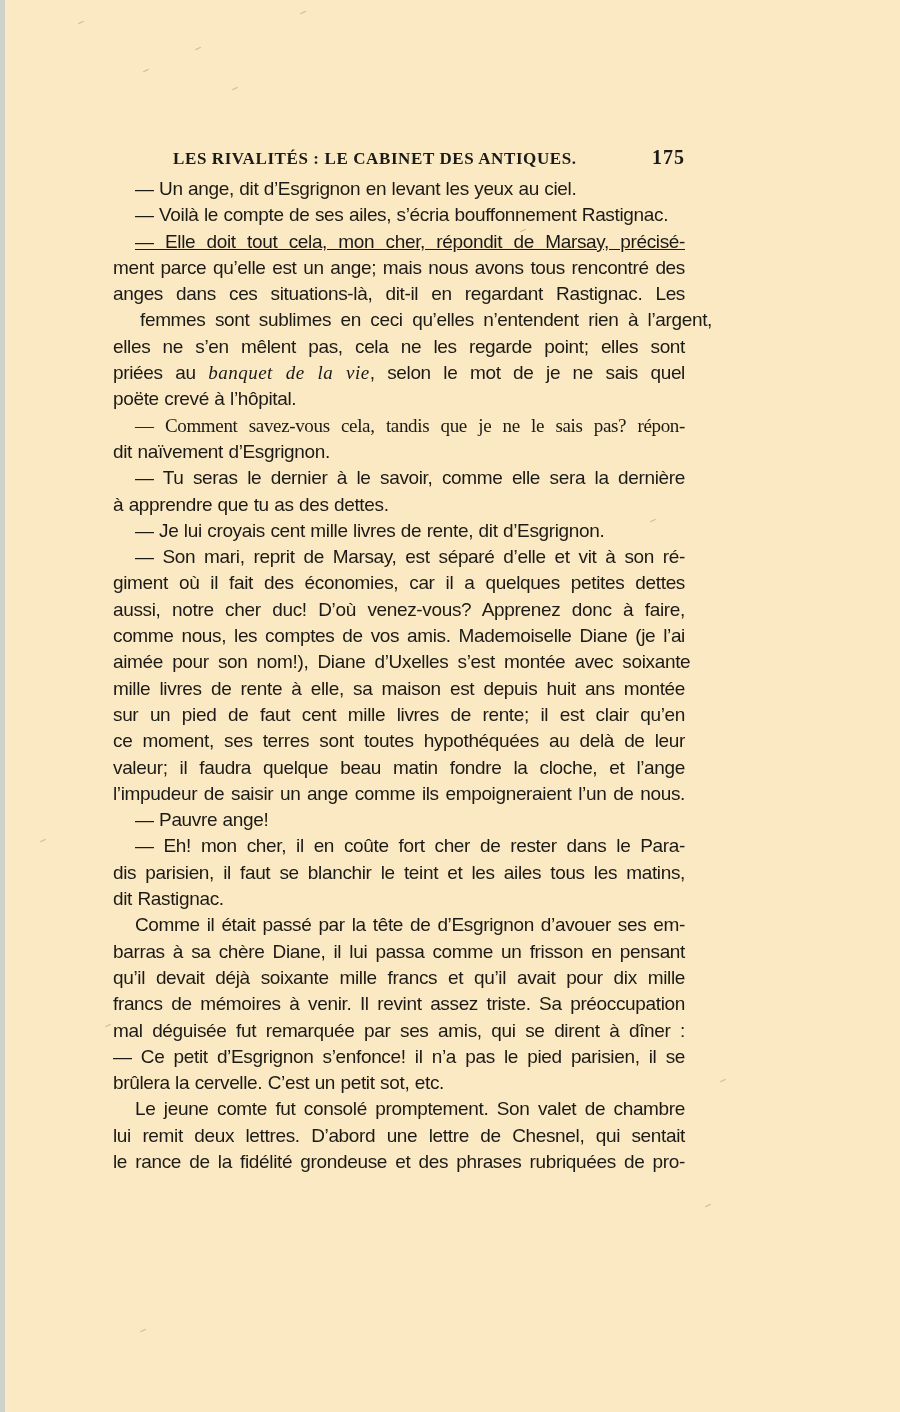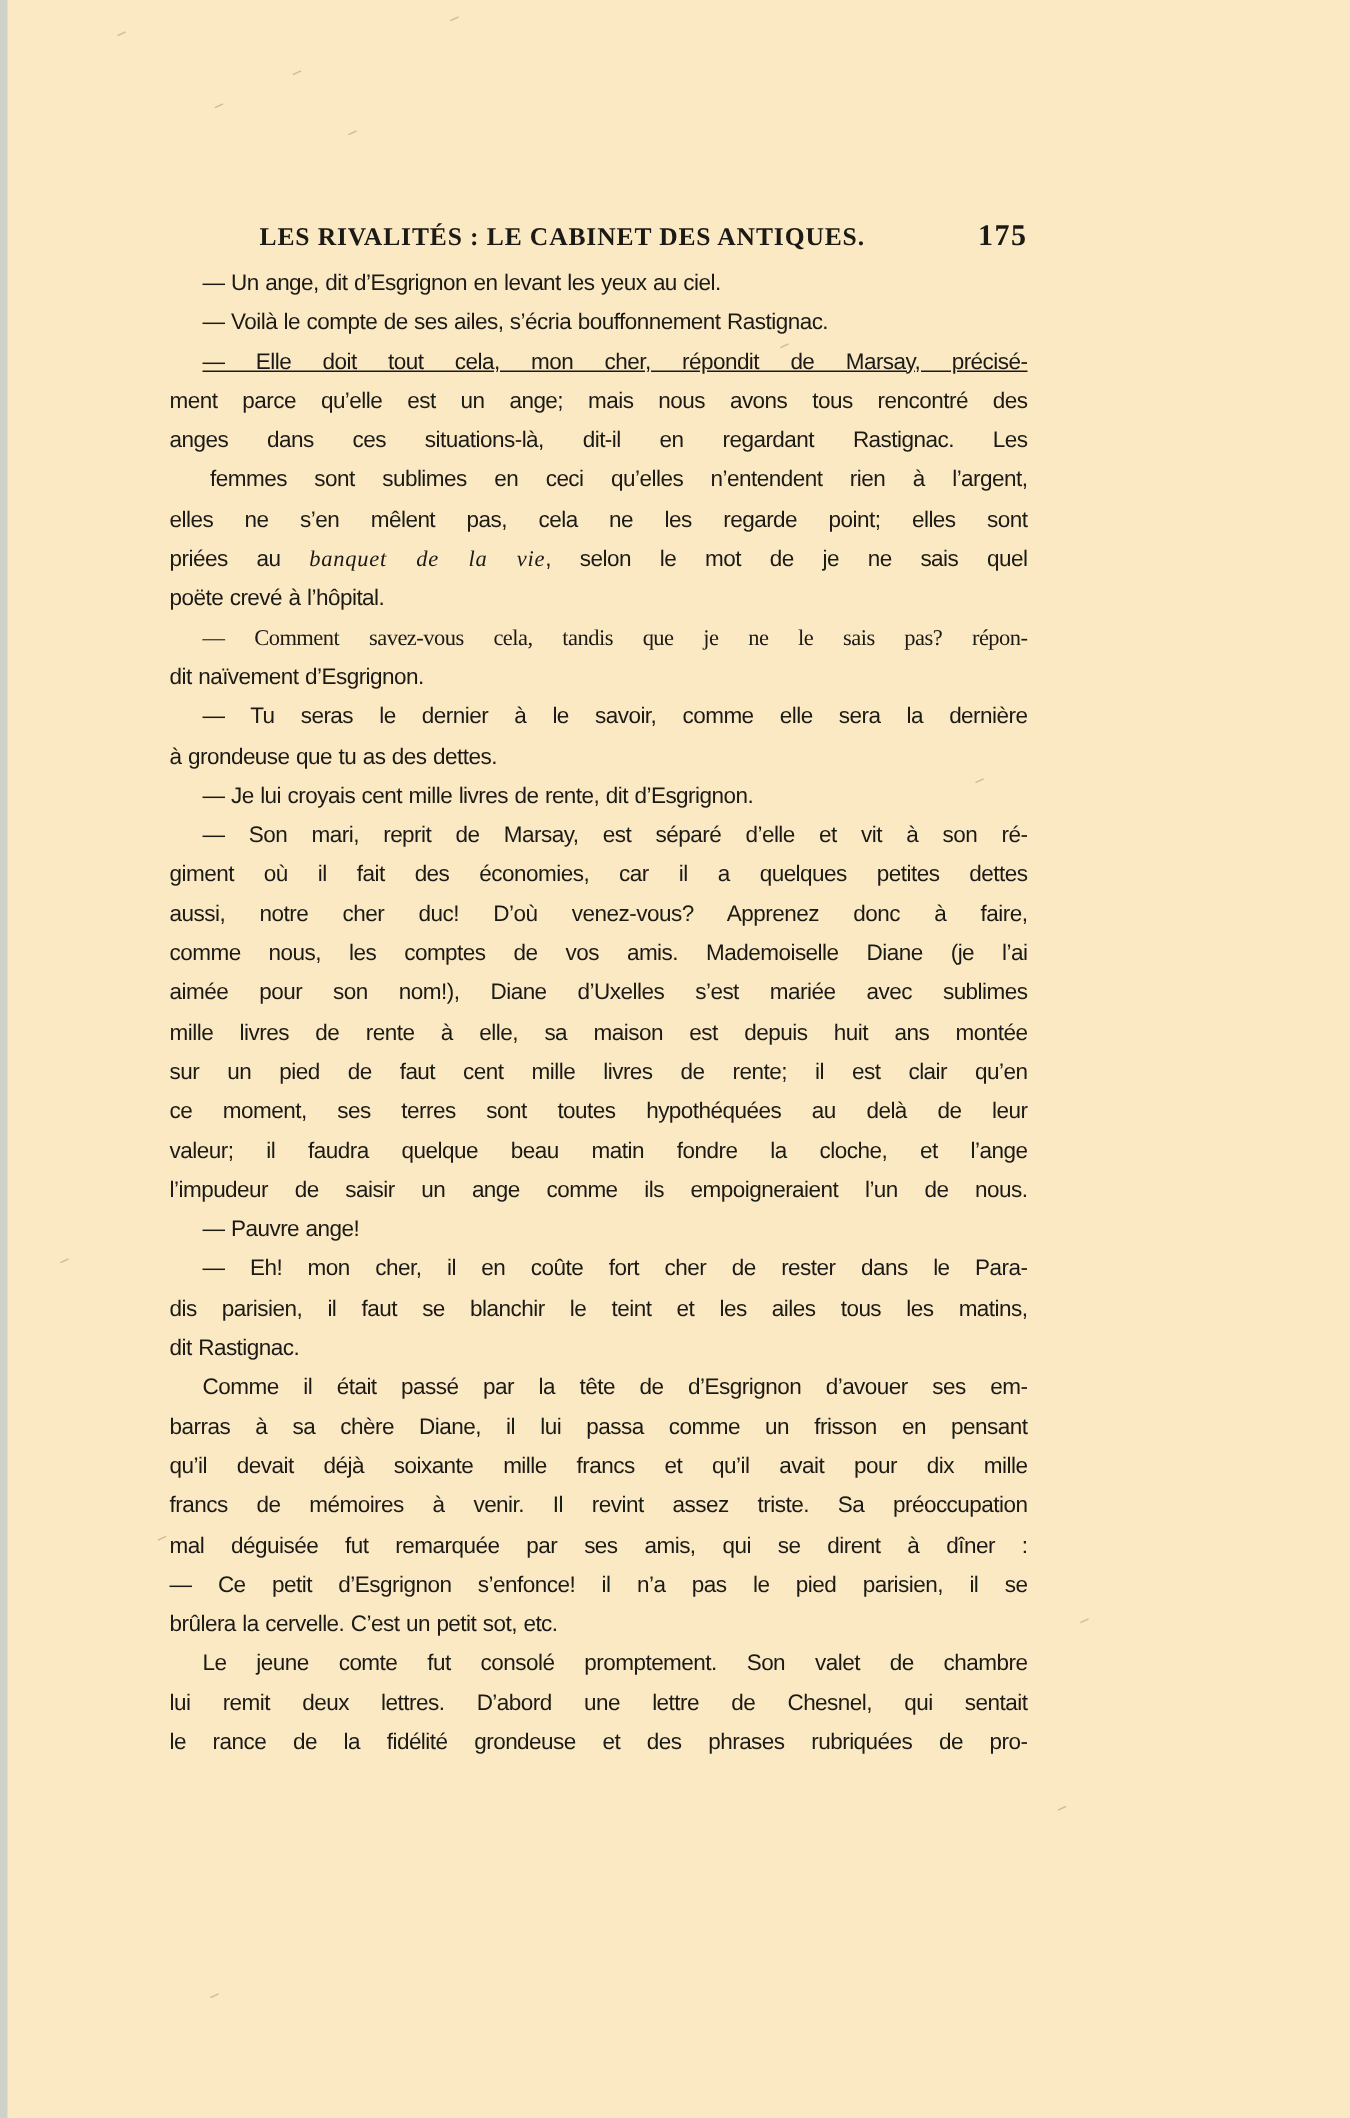--- a/index.html
+++ b/index.html
@@ -21,21 +21,21 @@
       display: flex; justify-content: space-between; align-items: baseline;
       height: 30px;
       padding-left: 60px;
       font-size: 17px; font-weight: bold; letter-spacing: 0.6px;
       font-variant: small-caps;
       text-transform: uppercase;
     }
     .running-head .folio { font-size: 20px; font-weight: bold; letter-spacing: 1px; font-variant: normal; text-align: right; }
     .body-text {
       font-family: "Liberation Sans Narrow", "Liberation Sans", sans-serif;
-      font-size: 15px;
+      font-size: 19px;
       line-height: 26.3px;
       text-align: justify;
       letter-spacing: -0.35px;
       word-spacing: 0.5px;
     }
     .body-text .ln { display: block; white-space: nowrap; text-align-last: justify; text-align: justify; height: 26.3px; transform-origin: left; }
     .body-text .ln.last { text-align-last: left; }
     .body-text .ln.indent { padding-left: 22px; }
     .ital { font-family: "Liberation Serif", serif; font-style: italic; font-weight: normal; letter-spacing: 0.5px; }
     .speck { position: absolute; width: 6px; height: 1px; background: #b89463; opacity: 0.55; transform: rotate(-25deg); }
@@ -56,27 +56,27 @@
       <span class="ln indent" style="display: block; white-space: nowrap; width: auto; word-spacing: 6.37344px; text-decoration: underline;">— Elle doit tout cela, mon cher, répondit de Marsay, précisé-</span>
       <span class="ln" style="display: block; white-space: nowrap; width: auto; word-spacing: 1.76989px;">ment parce qu’elle est un ange; mais nous avons tous rencontré des</span>
       <span class="ln" style="display: block; white-space: nowrap; width: auto; word-spacing: 8.1582px;">anges dans ces situations-là, dit-il en regardant Rastignac. Les</span>
       <span class="ln" style="display: block; white-space: nowrap; width: auto; word-spacing: 4.51389px; margin-left: 27px;">femmes sont sublimes en ceci qu’elles n’entendent rien à l’argent,</span>
       <span class="ln" style="display: block; white-space: nowrap; width: auto; word-spacing: 7.33949px;">elles ne s’en mêlent pas, cela ne les regarde point; elles sont</span>
       <span class="ln" style="display: block; white-space: nowrap; width: auto; word-spacing: 7.58534px;"><span>priées au </span><span class="ital">banquet de la vie</span><span>, selon le mot de je ne sais quel</span></span>
       <span class="ln last">poëte crevé à l’hôpital.</span>
       <span class="ln indent" style="display: block; white-space: nowrap; width: auto; word-spacing: 1.21591px; font-family: Liberation Serif, serif;">— Comment savez-vous cela, tandis que je ne le sais pas? répon-</span>
       <span class="ln last">dit naïvement d’Esgrignon.</span>
       <span class="ln indent" style="display: block; white-space: nowrap; width: auto; word-spacing: 4.51953px;">— Tu seras le dernier à le savoir, comme elle sera la dernière</span>
-      <span class="ln last">à grondeuse que tu as des dettes.</span>
+      <span class="ln last">à apprendre que tu as des dettes.</span>
       <span class="ln indent last">— Je lui croyais cent mille livres de rente, dit d’Esgrignon.</span>
       <span class="ln indent" style="display: block; white-space: nowrap; width: auto; word-spacing: 3.93029px;">— Son mari, reprit de Marsay, est séparé d’elle et vit à son ré-</span>
       <span class="ln" style="display: block; white-space: nowrap; width: auto; word-spacing: 6.06108px;">giment où il fait des économies, car il a quelques petites dettes</span>
       <span class="ln" style="display: block; white-space: nowrap; width: auto; word-spacing: 6.58507px;">aussi, notre cher duc! D’où venez-vous? Apprenez donc à faire,</span>
       <span class="ln" style="display: block; white-space: nowrap; width: auto; word-spacing: 2.94375px;">comme nous, les comptes de vos amis. Mademoiselle Diane (je l’ai</span>
-      <span class="ln" style="display: block; white-space: nowrap; width: auto; word-spacing: 4.2066px;">aimée pour son nom!), Diane d’Uxelles s’est mariée avec sublimes</span>
+      <span class="ln" style="display: block; white-space: nowrap; width: auto; word-spacing: 4.2066px;">aimée pour son nom!), Diane d’Uxelles s’est montée avec soixante</span>
       <span class="ln" style="display: block; white-space: nowrap; width: auto; word-spacing: 4.26693px;">mille livres de rente à elle, sa maison est depuis huit ans montée</span>
       <span class="ln" style="display: block; white-space: nowrap; width: auto; word-spacing: 5.88822px;">sur un pied de faut cent mille livres de rente; il est clair qu’en</span>
       <span class="ln" style="display: block; white-space: nowrap; width: auto; word-spacing: 5.18594px;">ce moment, ses terres sont toutes hypothéquées au delà de leur</span>
       <span class="ln" style="display: block; white-space: nowrap; width: auto; word-spacing: 7.04844px;">valeur; il faudra quelque beau matin fondre la cloche, et l’ange</span>
       <span class="ln" style="display: block; white-space: nowrap; width: auto; word-spacing: 1.77344px;">l’impudeur de saisir un ange comme ils empoigneraient l’un de nous.</span>
       <span class="ln indent last">— Pauvre ange!</span>
       <span class="ln indent" style="display: block; white-space: nowrap; width: auto; word-spacing: 4.95553px;">— Eh! mon cher, il en coûte fort cher de rester dans le Para-</span>
       <span class="ln" style="display: block; white-space: nowrap; width: auto; word-spacing: 4.18269px;">dis parisien, il faut se blanchir le teint et les ailes tous les matins,</span>
       <span class="ln last">dit Rastignac.</span>
       <span class="ln indent" style="display: block; white-space: nowrap; width: auto; word-spacing: 2.01562px;">Comme il était passé par la tête de d’Esgrignon d’avouer ses em-</span>

